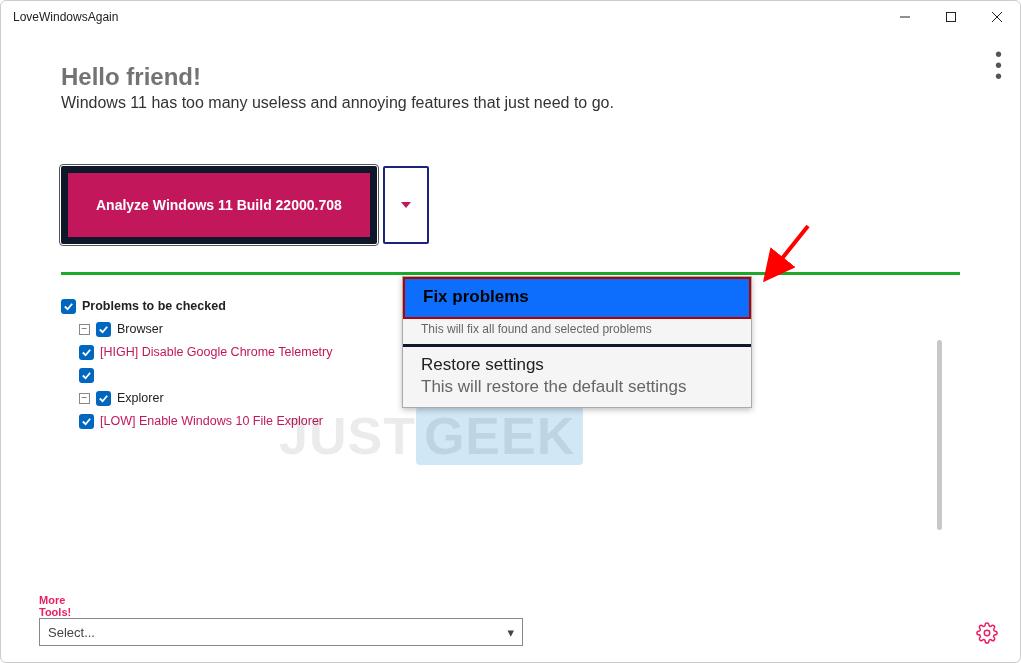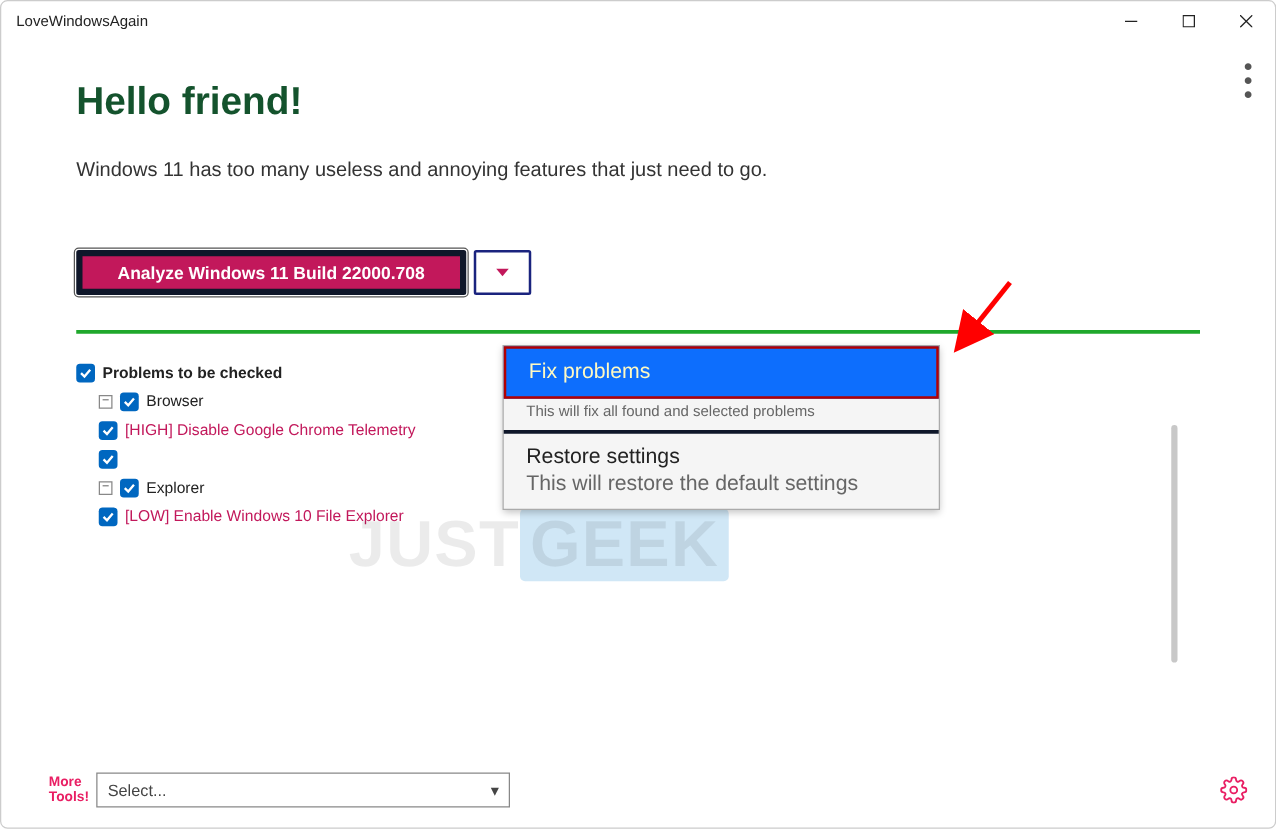--- a/index.html
+++ b/index.html
@@ -5,50 +5,50 @@
     * { margin: 0; padding: 0; box-sizing: border-box; font-family: 'Segoe UI', Tahoma, sans-serif; }
     body { width: 1021px; height: 663px; background: #fff; border: 1px solid #ccc; border-radius: 6px; overflow: hidden; position: relative; }
     .titlebar { height: 32px; display: flex; align-items: center; justify-content: space-between; padding: 0 0 0 12px; }
     .titlebar-title { font-size: 12px; color: #222; }
     .win-controls { display: flex; }
     .win-btn { width: 46px; height: 32px; display: flex; align-items: center; justify-content: center; cursor: pointer; }
     .win-btn svg { width: 10px; height: 10px; }
     .more-menu { position: absolute; right: 18px; top: 44px; cursor: pointer; font-size: 20px; line-height: 0.2; color: #555; }
     .more-menu div { margin: 7px 0; }
     .content { padding: 30px 60px 0 60px; }
-    .page-title { font-size: 31px; font-weight: 700; margin-bottom: 26px; color: #14532d; }
+    .page-title { font-size: 24px; font-weight: 700; color: #737373; }
     .subtitle { font-size: 16px; color: #333; line-height: 1.55; margin-bottom: 50px; }
     .action-row { display: flex; align-items: stretch; gap: 6px; margin-bottom: 28px; position: relative; }
-    .analyze-btn { background: #C2185B; color: #fff; border: 5px solid #0f172a; padding: 5px 28px; font-size: 14px; font-weight: 600; cursor: pointer; outline: 1px solid #555; outline-offset: 1px; border-radius: 2px; }
+    .analyze-btn { background: #C2185B; color: #fff; border: 7px solid #0f172a; padding: 24px 28px; font-size: 14px; font-weight: 600; cursor: pointer; outline: 1px solid #555; outline-offset: 1px; border-radius: 2px; }
     .dropdown-toggle { width: 46px; background: #fff; border: 2px solid #1a237e; display: flex; align-items: center; justify-content: center; cursor: pointer; border-radius: 2px; }
     .chev { width: 0; height: 0; border-left: 5px solid transparent; border-right: 5px solid transparent; border-top: 6px solid #C2185B; }
     .menu { position: absolute; left: 401px; top: 275px; width: 350px; background: #f5f5f5; border: 1px solid #aaa; box-shadow: 0 2px 6px rgba(0,0,0,0.25); z-index: 10; }
     .menu-item { padding: 8px 18px 10px 18px; cursor: pointer; border-bottom: 1px solid #ccc; }
     .menu-item:last-child { border-bottom: none; }
     .menu-item.selected { background: #0d6efd; border: 2px solid #b30000; }
-    .menu-item.selected .mi-title { color: #fef9c3; }
+    .menu-item.selected .mi-title { color: #000000; font-weight: bold; }
     .mi-title { font-size: 17px; color: #222; }
     .mi-desc { font-size: 17px; color: #666; margin-top: 2px; }
     .sel-desc { padding: 3px 18px 8px 18px; font-size: 12px; color: #666; border-bottom: 3px solid #0f172a; }
     .arrow { position: absolute; left: 757px; top: 220px; z-index: 11; }
     .green-line { height: 3px; background: #1FA82C; margin: 0 0 24px 0; }
     .tree { font-size: 12.5px; color: #222; position: relative; }
     .tree-row { display: flex; align-items: center; gap: 6px; margin: 8px 0; }
     .tree-row.root .tree-label { font-weight: 700; }
     .tree-row.cat { margin-left: 18px; }
     .tree-row.leaf { margin-left: 18px; }
     .hitbox { width: 11px; height: 11px; border: 1px solid #888; display: flex; align-items: center; justify-content: center; font-size: 10px; line-height: 1; cursor: pointer; color: #555; }
     .cb { width: 15px; height: 15px; border-radius: 3px; background: #0067C0; display: flex; align-items: center; justify-content: center; cursor: pointer; }
     .cb svg { width: 11px; height: 11px; }
     .link { color: #C2185B; cursor: pointer; }
     .summary { margin-top: 24px; font-size: 13.5px; font-weight: 600; color: #222; }
     .scroll-thumb { position: absolute; right: 78px; top: 339px; width: 5px; height: 190px; background: #c8c8c8; border-radius: 3px; }
-    .footer { position: absolute; bottom: 16px; left: 38px; right: 22px; display: flex; align-items: center; }
+    .footer { position: absolute; bottom: 16px; left: 38px; right: 22px; display: flex; align-items: flex-start; flex-direction: column; }
     .more-tools { color: #E91E63; font-size: 11px; font-weight: 600; line-height: 1.1; margin-right: 6px; cursor: pointer; }
-    .select-box { width: 331px; height: 28px; border: 1px solid #888; display: flex; align-items: center; justify-content: space-between; padding: 0 8px; font-size: 13px; color: #444; cursor: pointer; }
+    .select-box { width: 484px; height: 28px; border: 1px solid #888; display: flex; align-items: center; justify-content: space-between; padding: 0 8px; font-size: 13px; color: #444; cursor: pointer; }
     .gear { position: absolute; right: 0; bottom: -2px; cursor: pointer; color: #E91E63; }
     .watermark { position: absolute; left: 278px; top: 405px; font-size: 52px; font-weight: 800; color: rgba(0,0,0,0.08); letter-spacing: 1px; pointer-events: none; z-index: 0; }
     .watermark .g { background: rgba(120,185,230,0.35); padding: 0 8px; border-radius: 4px; }
   </style>
 </head>
 <body>
 
 <div class="titlebar">
   <span class="titlebar-title">LoveWindowsAgain</span>
   <div class="win-controls">

